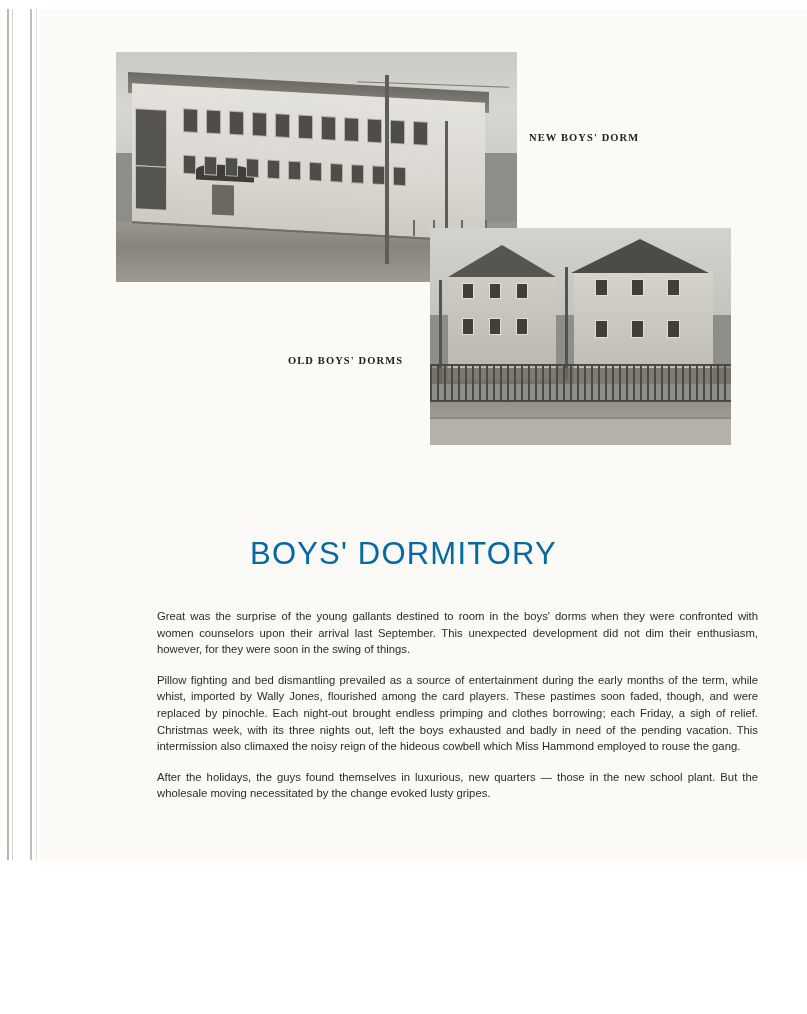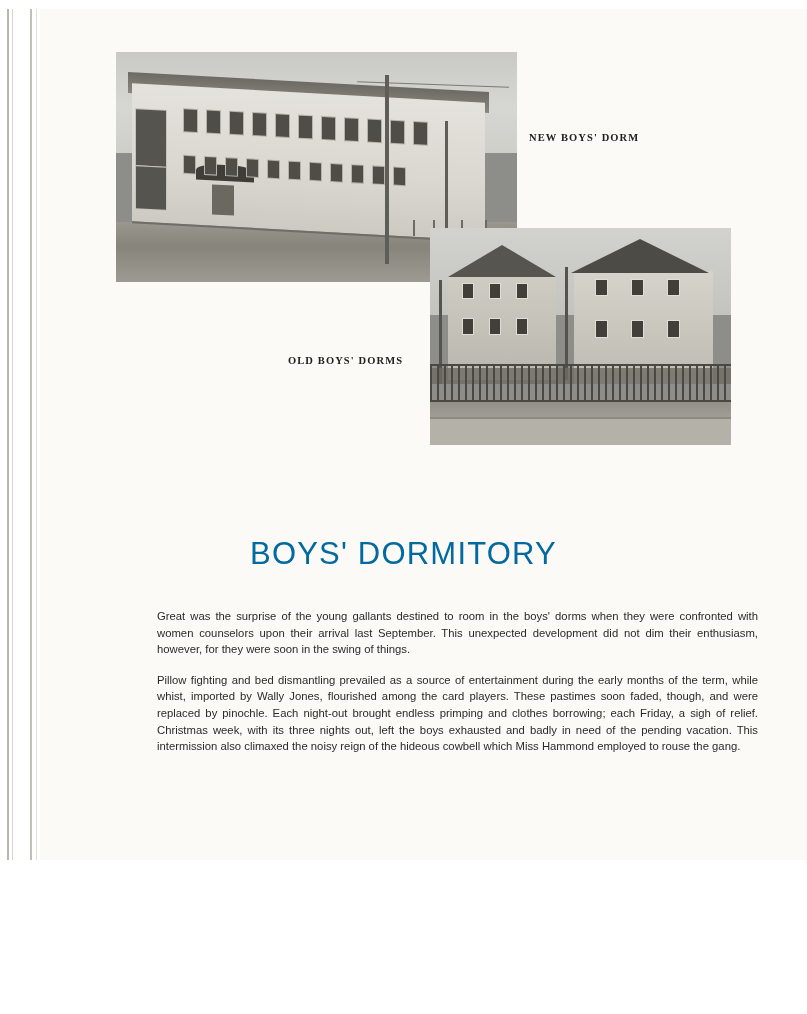--- a/index.html
+++ b/index.html
@@ -381,17 +381,18 @@
     <div class="road"></div>
   </div>
 
   <div class="caption caption-old">OLD BOYS' DORMS</div>
 
   <h1 class="title">BOYS' DORMITORY</h1>
 
   <div class="body">
     <p>Great was the surprise of the young gallants destined to room in the boys' dorms when they were confronted with women counselors upon their arrival last September. This unexpected development did not dim their enthusiasm, however, for they were soon in the swing of things.</p>
     <p>Pillow fighting and bed dismantling prevailed as a source of entertainment during the early months of the term, while whist, imported by Wally Jones, flourished among the card players. These pastimes soon faded, though, and were replaced by pinochle. Each night-out brought endless primping and clothes borrowing; each Friday, a sigh of relief. Christmas week, with its three nights out, left the boys exhausted and badly in need of the pending vacation. This intermission also climaxed the noisy reign of the hideous cowbell which Miss Hammond employed to rouse the gang.</p>
+    <p>After the holidays, the guys found themselves in luxurious, new quarters — those in the new school plant. But the wholesale moving necessitated by the change evoked lusty gripes.</p>
   </div>
 
   <div class="page-number">470</div>
 
 </div>
 
 </body></html>

